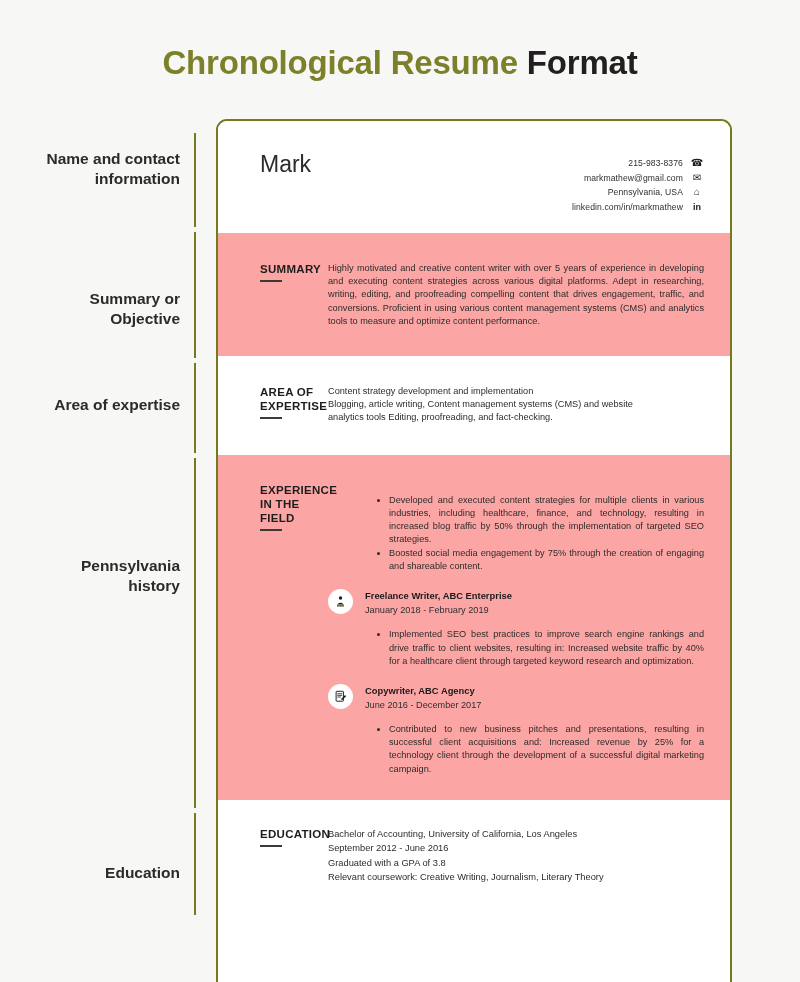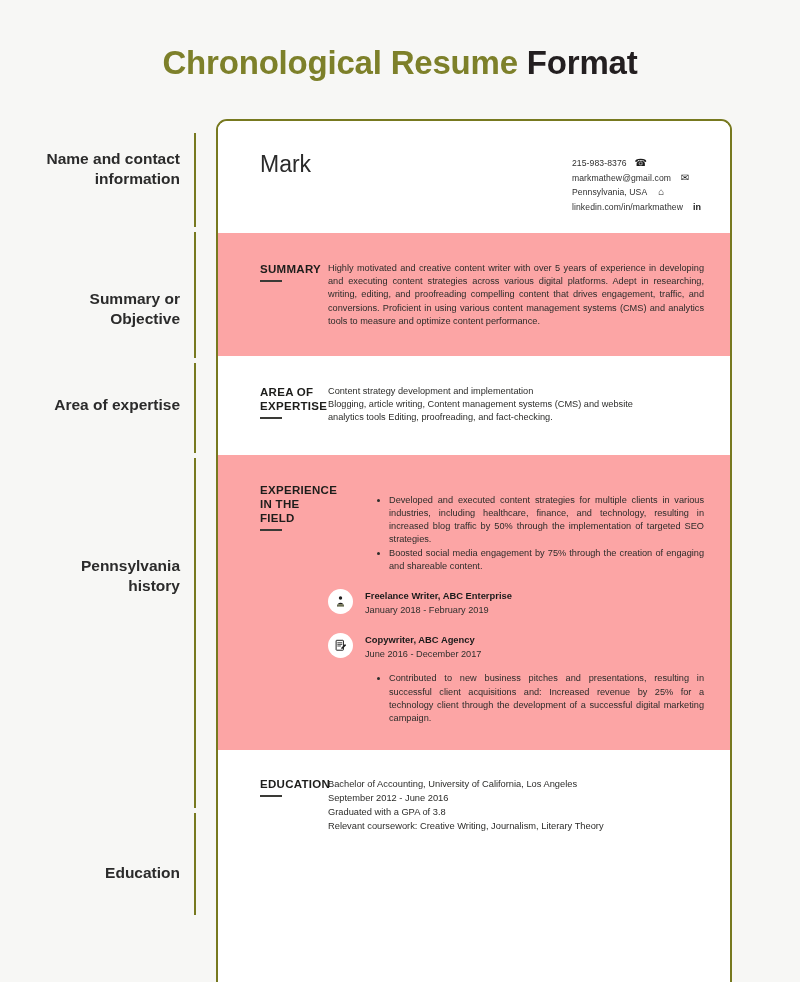--- a/index.html
+++ b/index.html
@@ -129,20 +129,21 @@
     line-height: 28px;
     letter-spacing: 0.2px;
   }
   .contact-block {
     flex: 0 0 auto;
     padding-top: 5px;
   }
   .contact-row {
     display: flex;
     align-items: center;
+    justify-content: flex-end;
     height: 14.5px;
   }
   .contact-text {
     font-size: 8.6px;
     color: #2f2f2f;
     text-align: right;
     line-height: 14.5px;
     letter-spacing: 0.1px;
   }
   .contact-icon {
@@ -330,20 +331,23 @@
               <path d="M3.7 14.2c0-2.6 1.9-4.6 4.3-4.6s4.3 2 4.3 4.6z" fill="#1f1f1f"></path>
               <rect x="4.2" y="11.6" width="7.6" height="0.9" fill="#c7cc96"></rect>
               <rect x="4.2" y="13.1" width="7.6" height="0.9" fill="#c7cc96"></rect>
             </svg>
           </span>
           <div>
             <div class="job-title">Freelance Writer, ABC Enterprise</div>
             <div class="job-date">January 2018 - February 2019</div>
           </div>
         </div>
+        <ul class="bullets">
+          <li>Implemented SEO best practices to improve search engine rankings and drive traffic to client websites, resulting in: Increased website traffic by 40% for a healthcare client through targeted keyword research and optimization.</li>
+        </ul>
       </div>
 
       <div class="job-group">
         <div class="job">
           <span class="job-icon">
             <svg width="13" height="13" viewBox="0 0 16 16" aria-hidden="true">
               <rect x="2.6" y="1.6" width="9" height="12.2" rx="0.8" fill="none" stroke="#1f1f1f" stroke-width="1.2"></rect>
               <path d="M4.6 4.6h5M4.6 6.6h5M4.6 8.6h3.4" stroke="#1f1f1f" stroke-width="1" stroke-linecap="round"></path>
               <path d="M13.6 6.3l1.3 1.3-4.3 4.3-1.7.4.4-1.7z" fill="#1f1f1f"></path>
             </svg>

